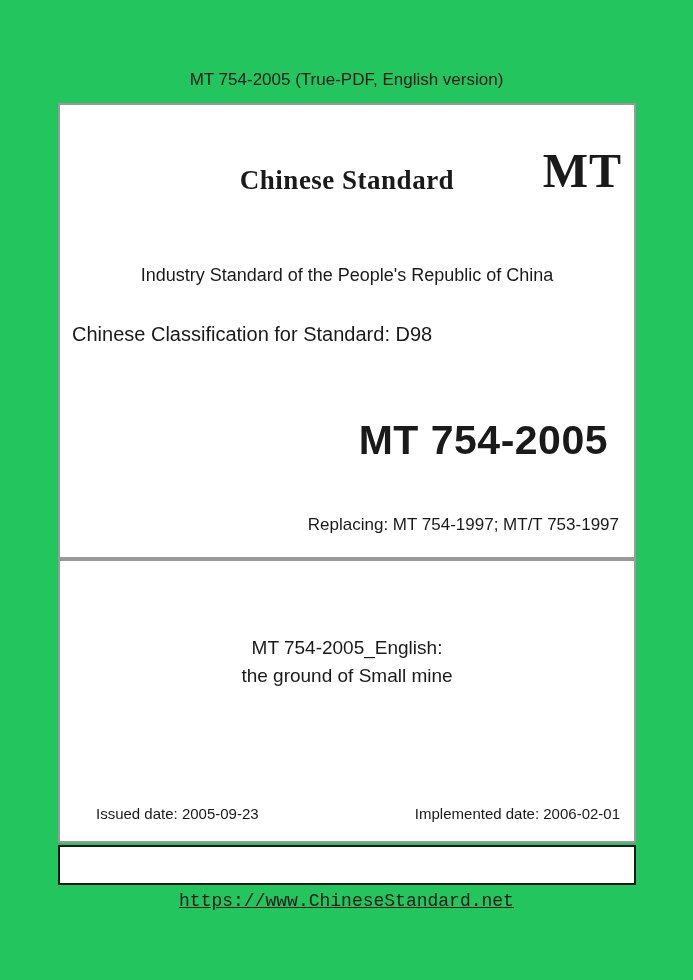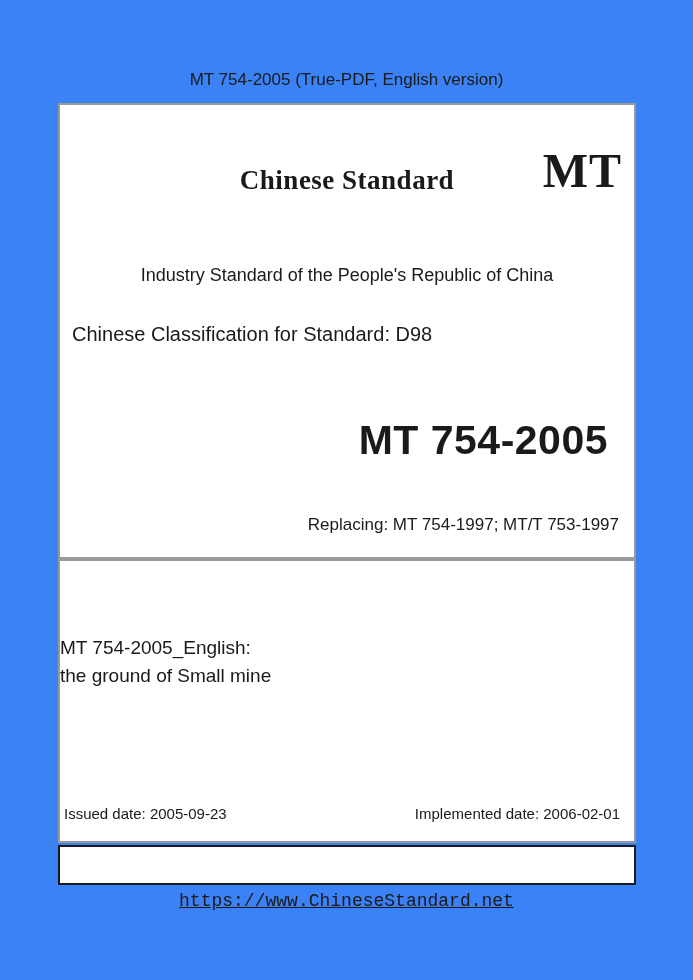--- a/index.html
+++ b/index.html
@@ -5,21 +5,21 @@
   * { margin: 0; padding: 0; box-sizing: border-box; }
   html, body { background: #ffffff; }
   body {
     font-family: "Liberation Sans", "DejaVu Sans", sans-serif;
     color: #1a1a1a;
   }
   .page {
     position: relative;
     width: 693px;
     height: 980px;
-    background: #3b82f6;
+    background: #22c55e;
     overflow: hidden;
   }
   .doc-header {
     position: absolute;
     top: 70px;
     left: 0;
     width: 100%;
     text-align: center;
     font-size: 17px;
     color: #1a1a1a;
@@ -97,29 +97,30 @@
     width: 578px;
     height: 284px;
     border: 2px solid #999999;
     background: #ffffff;
   }
   .en-title {
     position: absolute;
     top: 73px;
     left: 0;
     width: 100%;
+    text-align: center;
     font-size: 19px;
     line-height: 28px;
   }
   .dates-row {
     position: absolute;
     top: 244px;
     left: 0;
     width: 100%;
-    padding: 0 14px 0 4px;
+    padding: 0 14px 0 36px;
     display: flex;
     justify-content: space-between;
     font-size: 15px;
   }
   
   .box3 {
     position: absolute;
     left: 58px;
     top: 845px;
     width: 578px;

